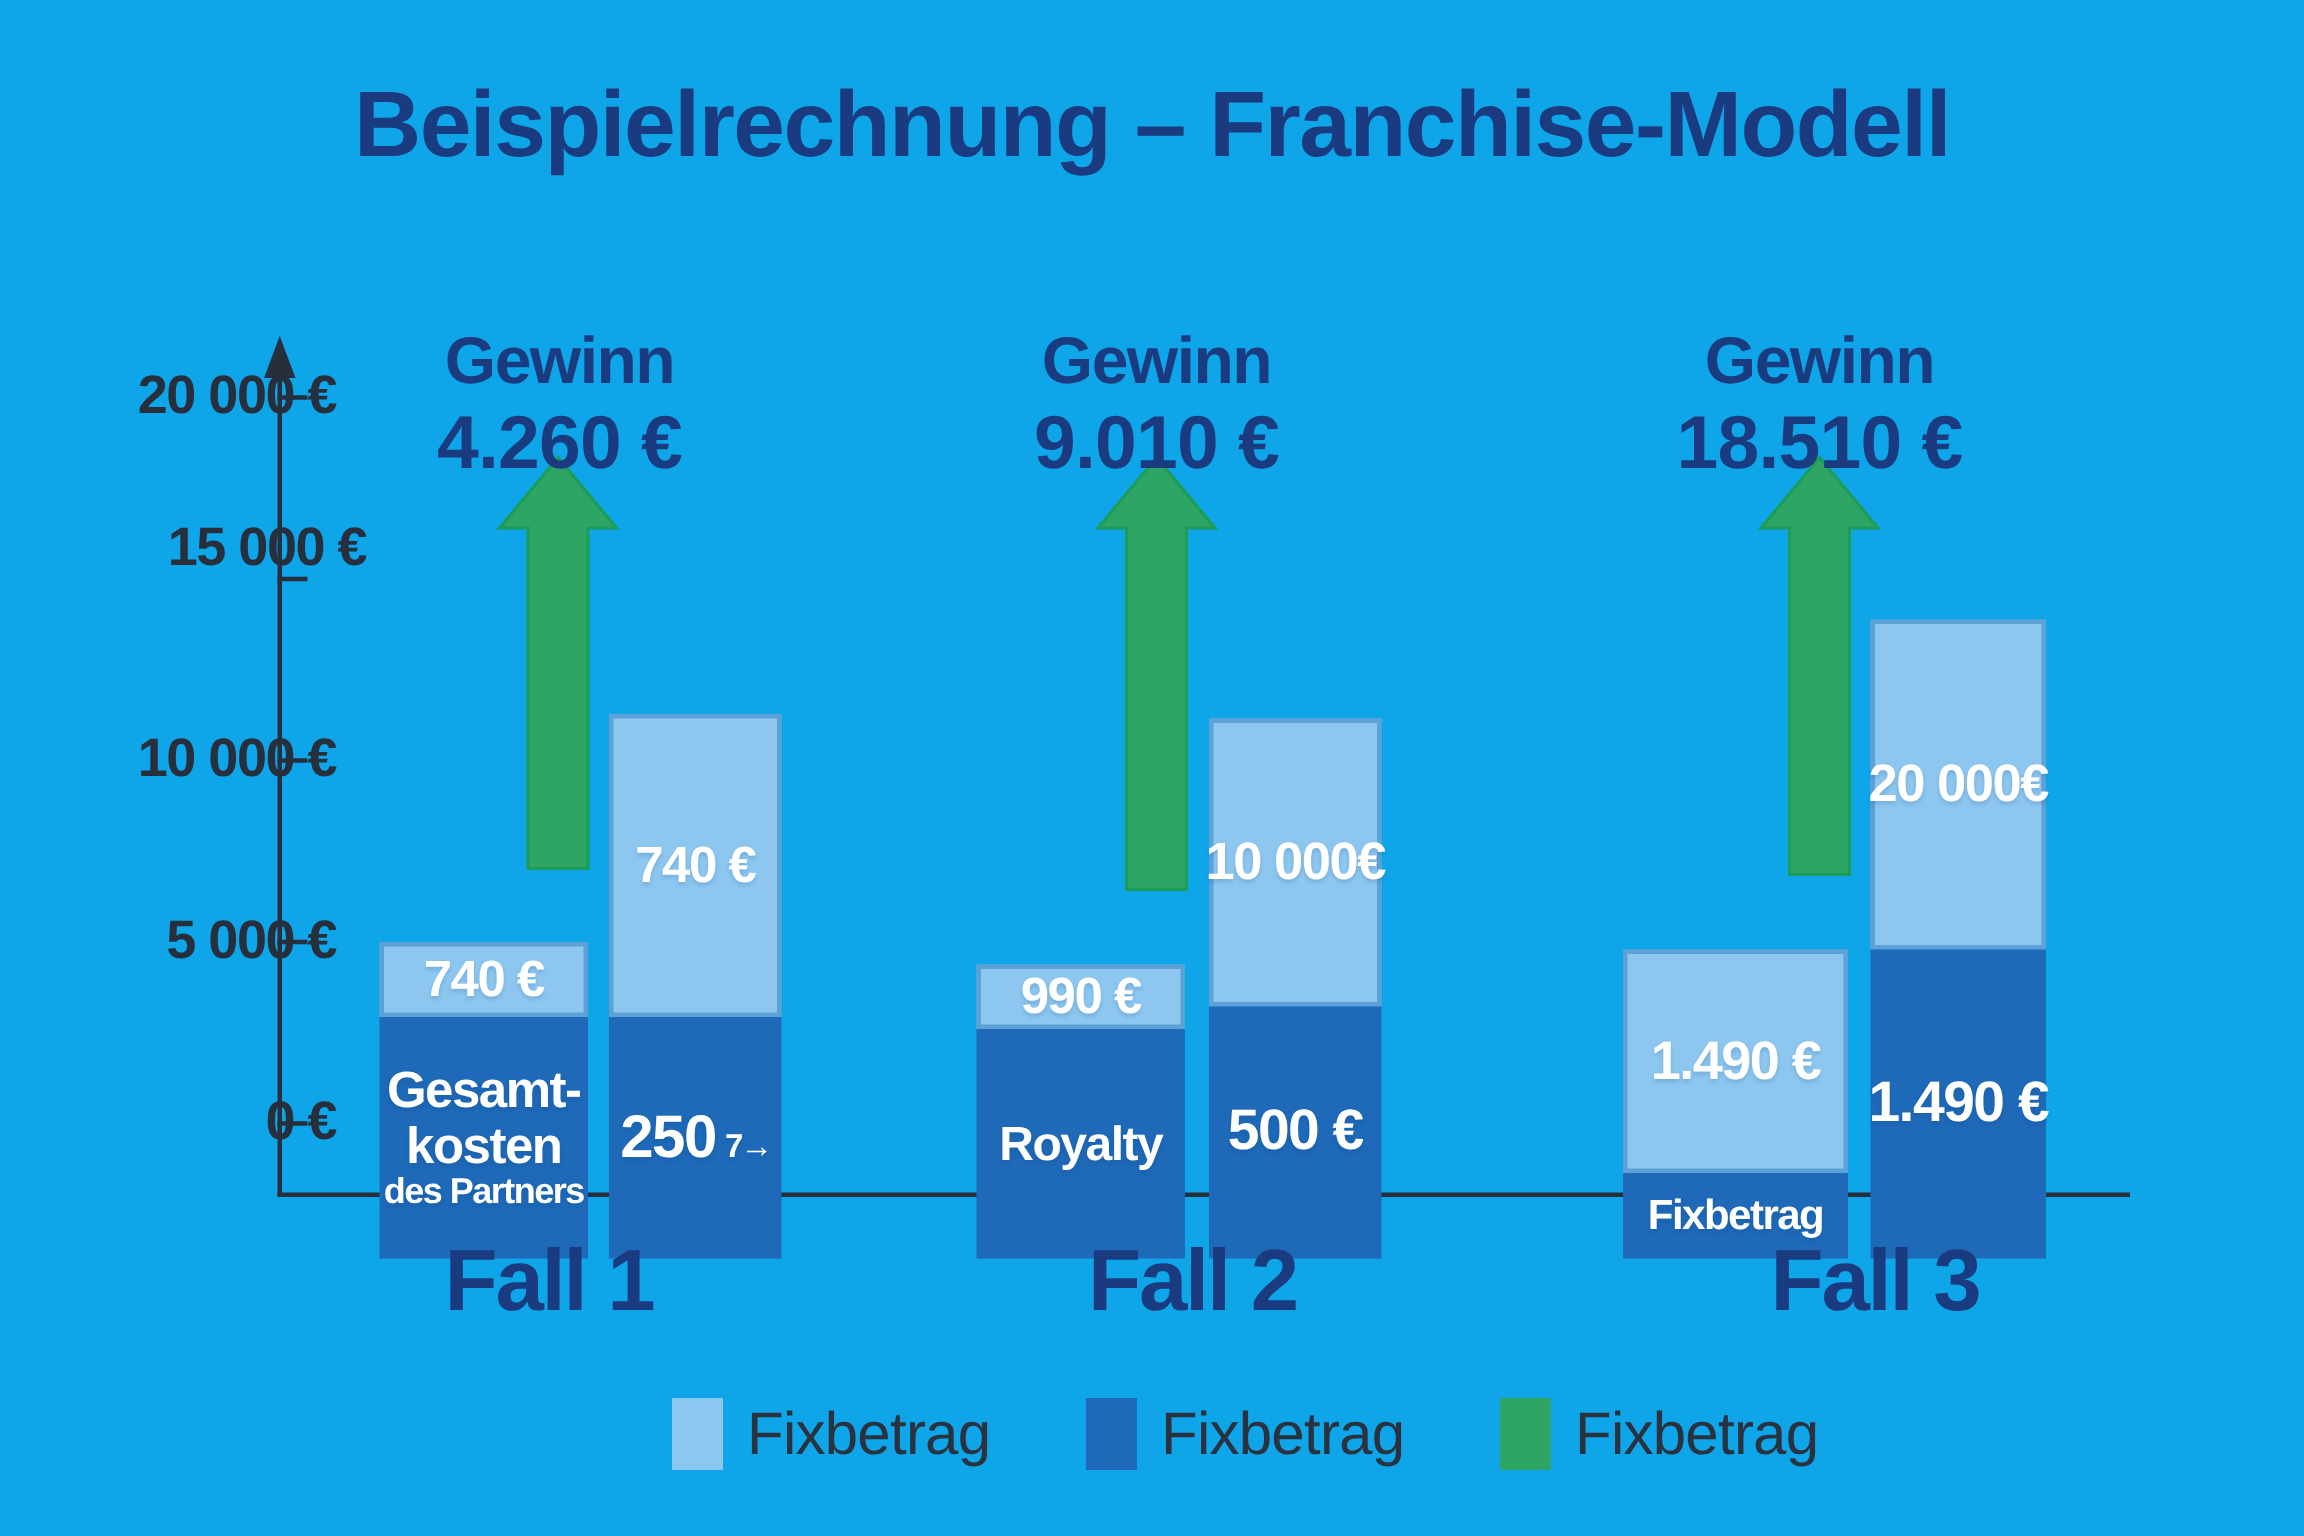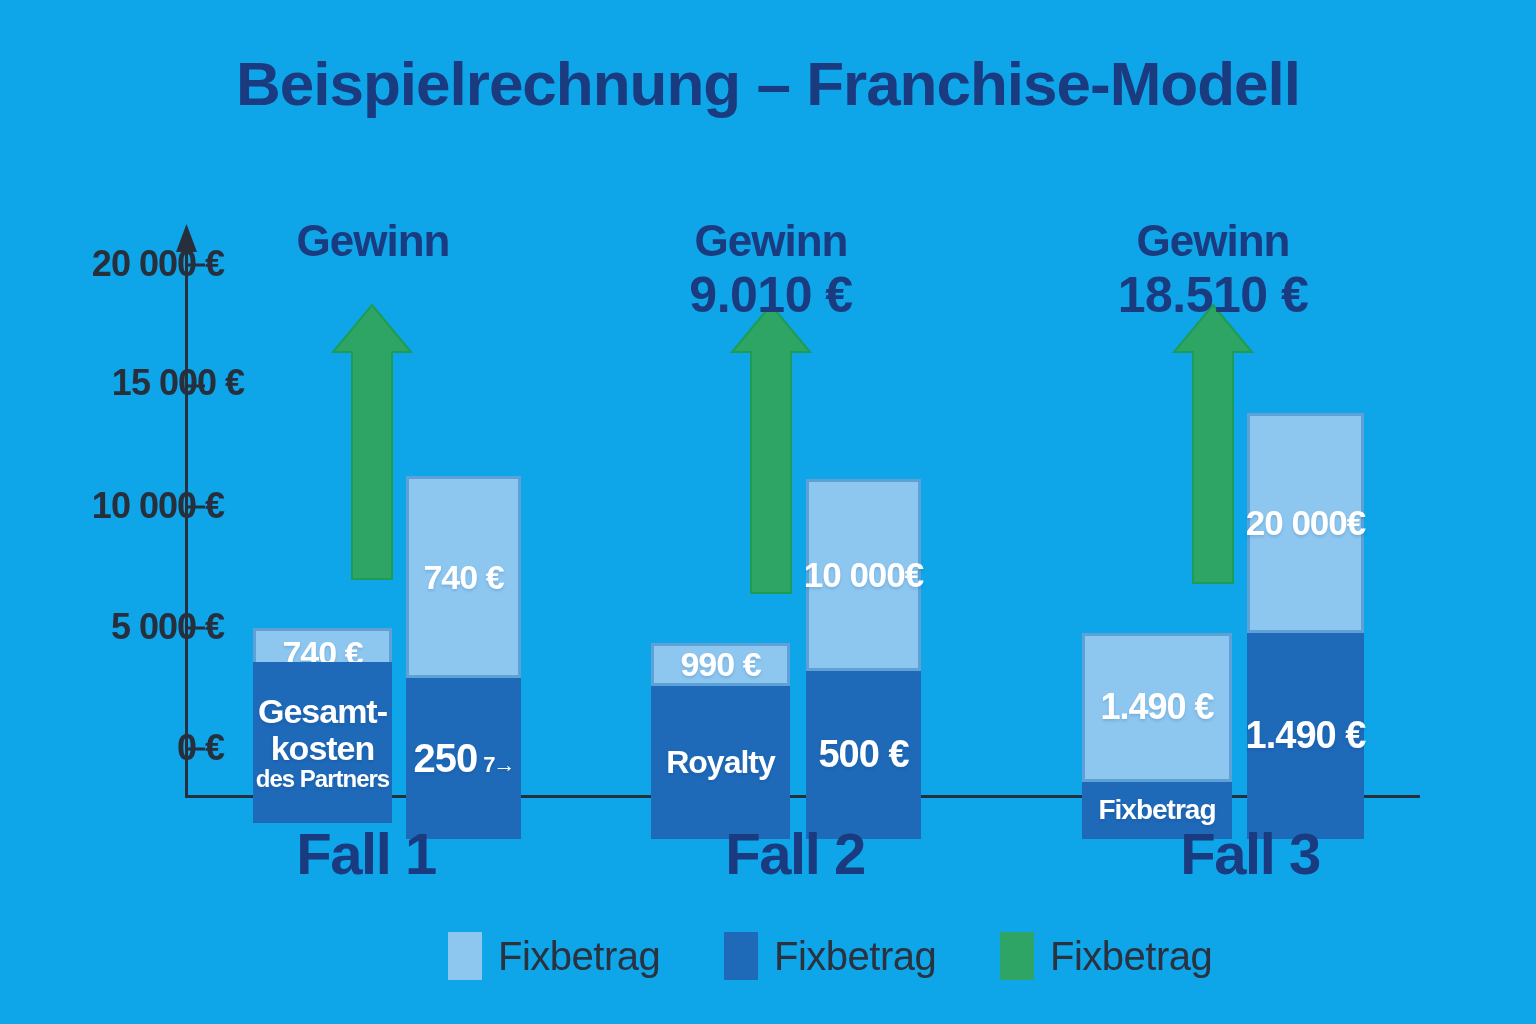--- a/index.html
+++ b/index.html
@@ -67,33 +67,34 @@
       <rect x="185" y="626.5" width="20" height="3" fill="#272F3D"></rect>
       <rect x="185" y="747.5" width="20" height="3" fill="#272F3D"></rect>
       <rect x="185" y="795" width="1235" height="3" fill="#272F3D"></rect>
       <polygon points="372,305 411,352 392,352 392,579 352,579 352,352 333,352" fill="#2EA564" stroke="#1C9C55" stroke-width="2" stroke-linejoin="miter"></polygon>
       <polygon points="771,305 810,352 791,352 791,593 751,593 751,352 732,352" fill="#2EA564" stroke="#1C9C55" stroke-width="2" stroke-linejoin="miter"></polygon>
       <polygon points="1213,305 1252,352 1233,352 1233,583 1193,583 1193,352 1174,352" fill="#2EA564" stroke="#1C9C55" stroke-width="2" stroke-linejoin="miter"></polygon>
     </svg>
 
   <div id="ylabels">
       <div class="y-label" style="top: 265px;">20 000 €</div>
-      <div class="y-label" style="top: 384px; padding-left: 20px;">15 000 €</div>
+      <div class="y-label" style="top: 366px; padding-left: 20px;">15 000 €</div>
       <div class="y-label" style="top: 507px;">10 000 €</div>
       <div class="y-label" style="top: 628px;">5 000 €</div>
       <div class="y-label" style="top: 749px;">0 €</div>
     </div>
   <div id="groups">
       <div class="gewinn" style="left: 373px;">
         <div class="g-title">Gewinn</div>
+        <div class="g-value">4.260 €</div>
       </div>
       <div class="seg seg-light" style="left: 253px; top: 584px; width: 139px; height: 50px;">
         <div class="ln" style="font-size: 34px;">740 €</div>
       </div>
-      <div class="seg seg-dark" style="left: 253px; top: 618px; width: 139px; height: 161px;">
+      <div class="seg seg-dark" style="left: 253px; top: 634px; width: 139px; height: 161px;">
         <div class="ln" style="font-size: 34px;">Gesamt-</div>
         <div class="ln" style="font-size: 34px;">kosten</div>
         <div class="ln" style="font-size: 24px;">des Partners</div>
       </div>
       <div class="seg seg-light" style="left: 406px; top: 432px; width: 115px; height: 202px;">
         <div class="ln" style="font-size: 34px;">740 €</div>
       </div>
       <div class="seg seg-dark" style="left: 406px; top: 634px; width: 115px; height: 161px;">
         <div class="ln" style="font-size: 40px;">250<span class="sup">7→</span></div>
       </div>

